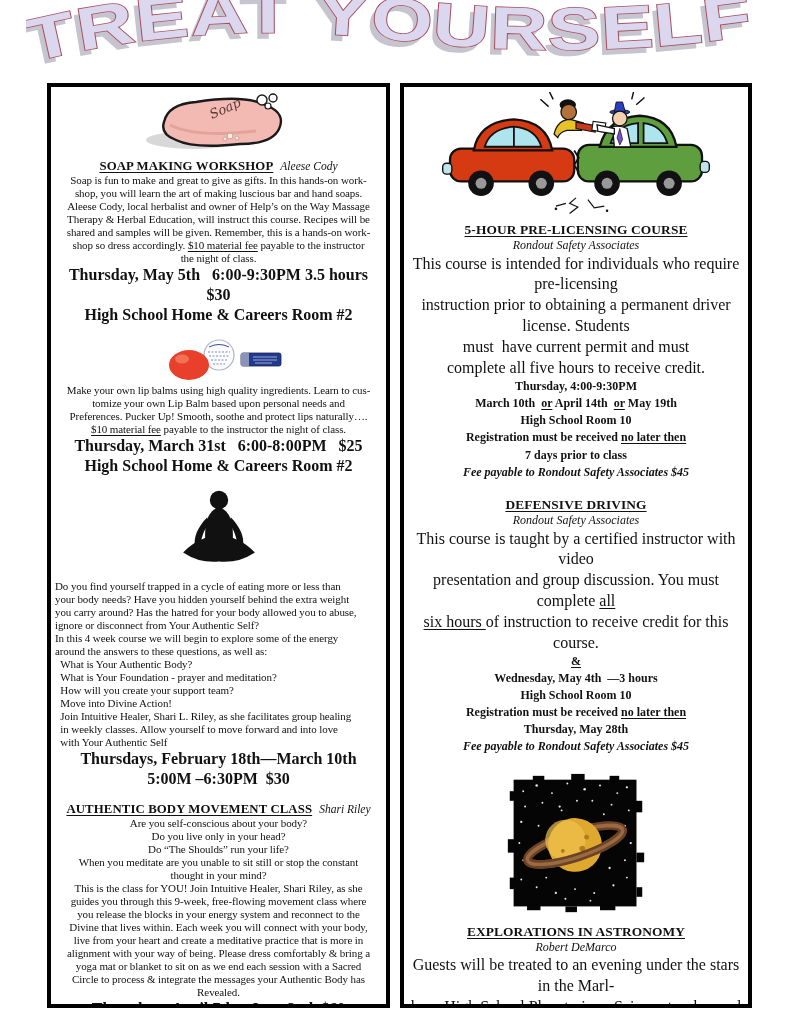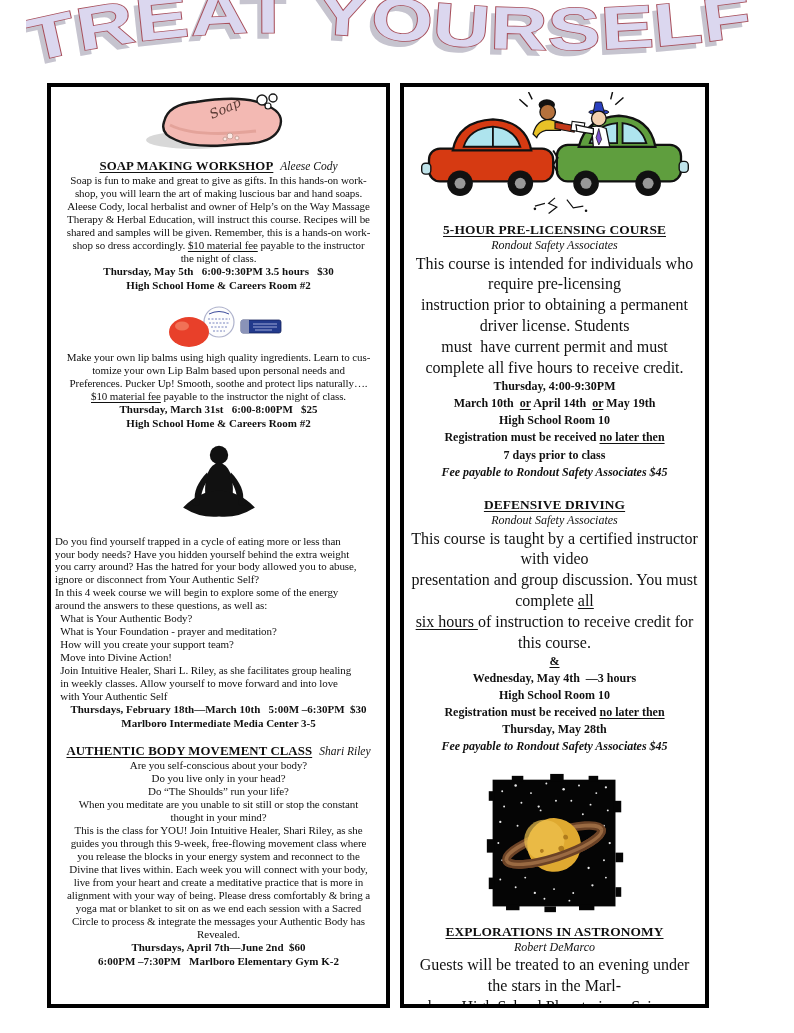--- a/index.html
+++ b/index.html
@@ -16,34 +16,34 @@
   }
   .title-text textPath, .title-text{
     font-family:"Liberation Sans","DejaVu Sans",sans-serif;font-weight:800;
     font-size:60px;fill:#dbd7ef;stroke:#a8505c;stroke-width:1.6px;letter-spacing:1px;
     paint-order:stroke fill;
   }
   
   .panel{position:absolute;top:83px;height:925px;border:4px solid #000;background:#fff;
          box-sizing:border-box;overflow:hidden;}
   .panel-left{left:47px;width:343px;}
-  .panel-right{left:400px;width:309px;}
+  .panel-right{left:400px;width:352px;}
   .inner{padding:5px 4px 0 4px;text-align:center;}
   .sec{margin:0 0 10px 0;}
   .img-row{display:flex;justify-content:center;}
   
   .heading{font-weight:bold;text-decoration:underline;text-underline-offset:2px;
            font-size:12.8px;letter-spacing:.1px;}
   .heading.tight{font-size:12px;letter-spacing:-0.2px;}
   .instructor{font-style:italic;font-size:11.5px;margin-left:7px;}
   .provider{font-style:italic;font-size:12px;line-height:1.3;}
   
   .body-text{font-size:11px;line-height:1.18;white-space:pre-wrap;letter-spacing:-0.1px;}
   .align-left{text-align:left;}
-  .sched-line{font-weight:bold;font-size:11px;line-height:1.27;white-space:pre-wrap;}
+  .sched-line{font-weight:bold;font-size:16px;line-height:1.27;white-space:pre-wrap;}
   .panel-right .body-text{font-size:16px;line-height:1.3;letter-spacing:0;}
   .panel-right .sched-line{font-size:12px;line-height:1.42;}
   .panel-right .heading{font-size:13.4px;}
   .fee-line{font-weight:bold;font-style:italic;font-size:12px;line-height:1.45;}
   .u{text-decoration:underline;text-underline-offset:2px;}
   .mt4{margin-top:4px;} .mt8{margin-top:8px;} .mt12{margin-top:12px;} .mt16{margin-top:16px;}
 </style>
 </head>
 <body>
 
@@ -135,21 +135,20 @@
 In this 4 week course we will begin to explore some of the energy
 around the answers to these questions, as well as:
   What is Your Authentic Body?
   What is Your Foundation - prayer and meditation?
   How will you create your support team?
   Move into Divine Action!
   Join Intuitive Healer, Shari L. Riley, as she facilitates group healing
   in weekly classes. Allow yourself to move forward and into love
   with Your Authentic Self</span></div>
       <div class="sched-line"><span>Thursdays, February 18th—March 10th   5:00M –6:30PM  $30</span></div>
-      <div class="sched-line"><span>Marlboro Intermediate Media Center 3-5</span></div>
     </div>
 
     <div class="sec mt8">
       <div>
         <span class="heading">AUTHENTIC BODY MOVEMENT CLASS</span><span class="instructor">Shari Riley</span>
       </div>
       <div class="body-text"><span>Are you self-conscious about your body?
 Do you live only in your head?
 Do “The Shoulds” run your life?
 When you meditate are you unable to sit still or stop the constant

